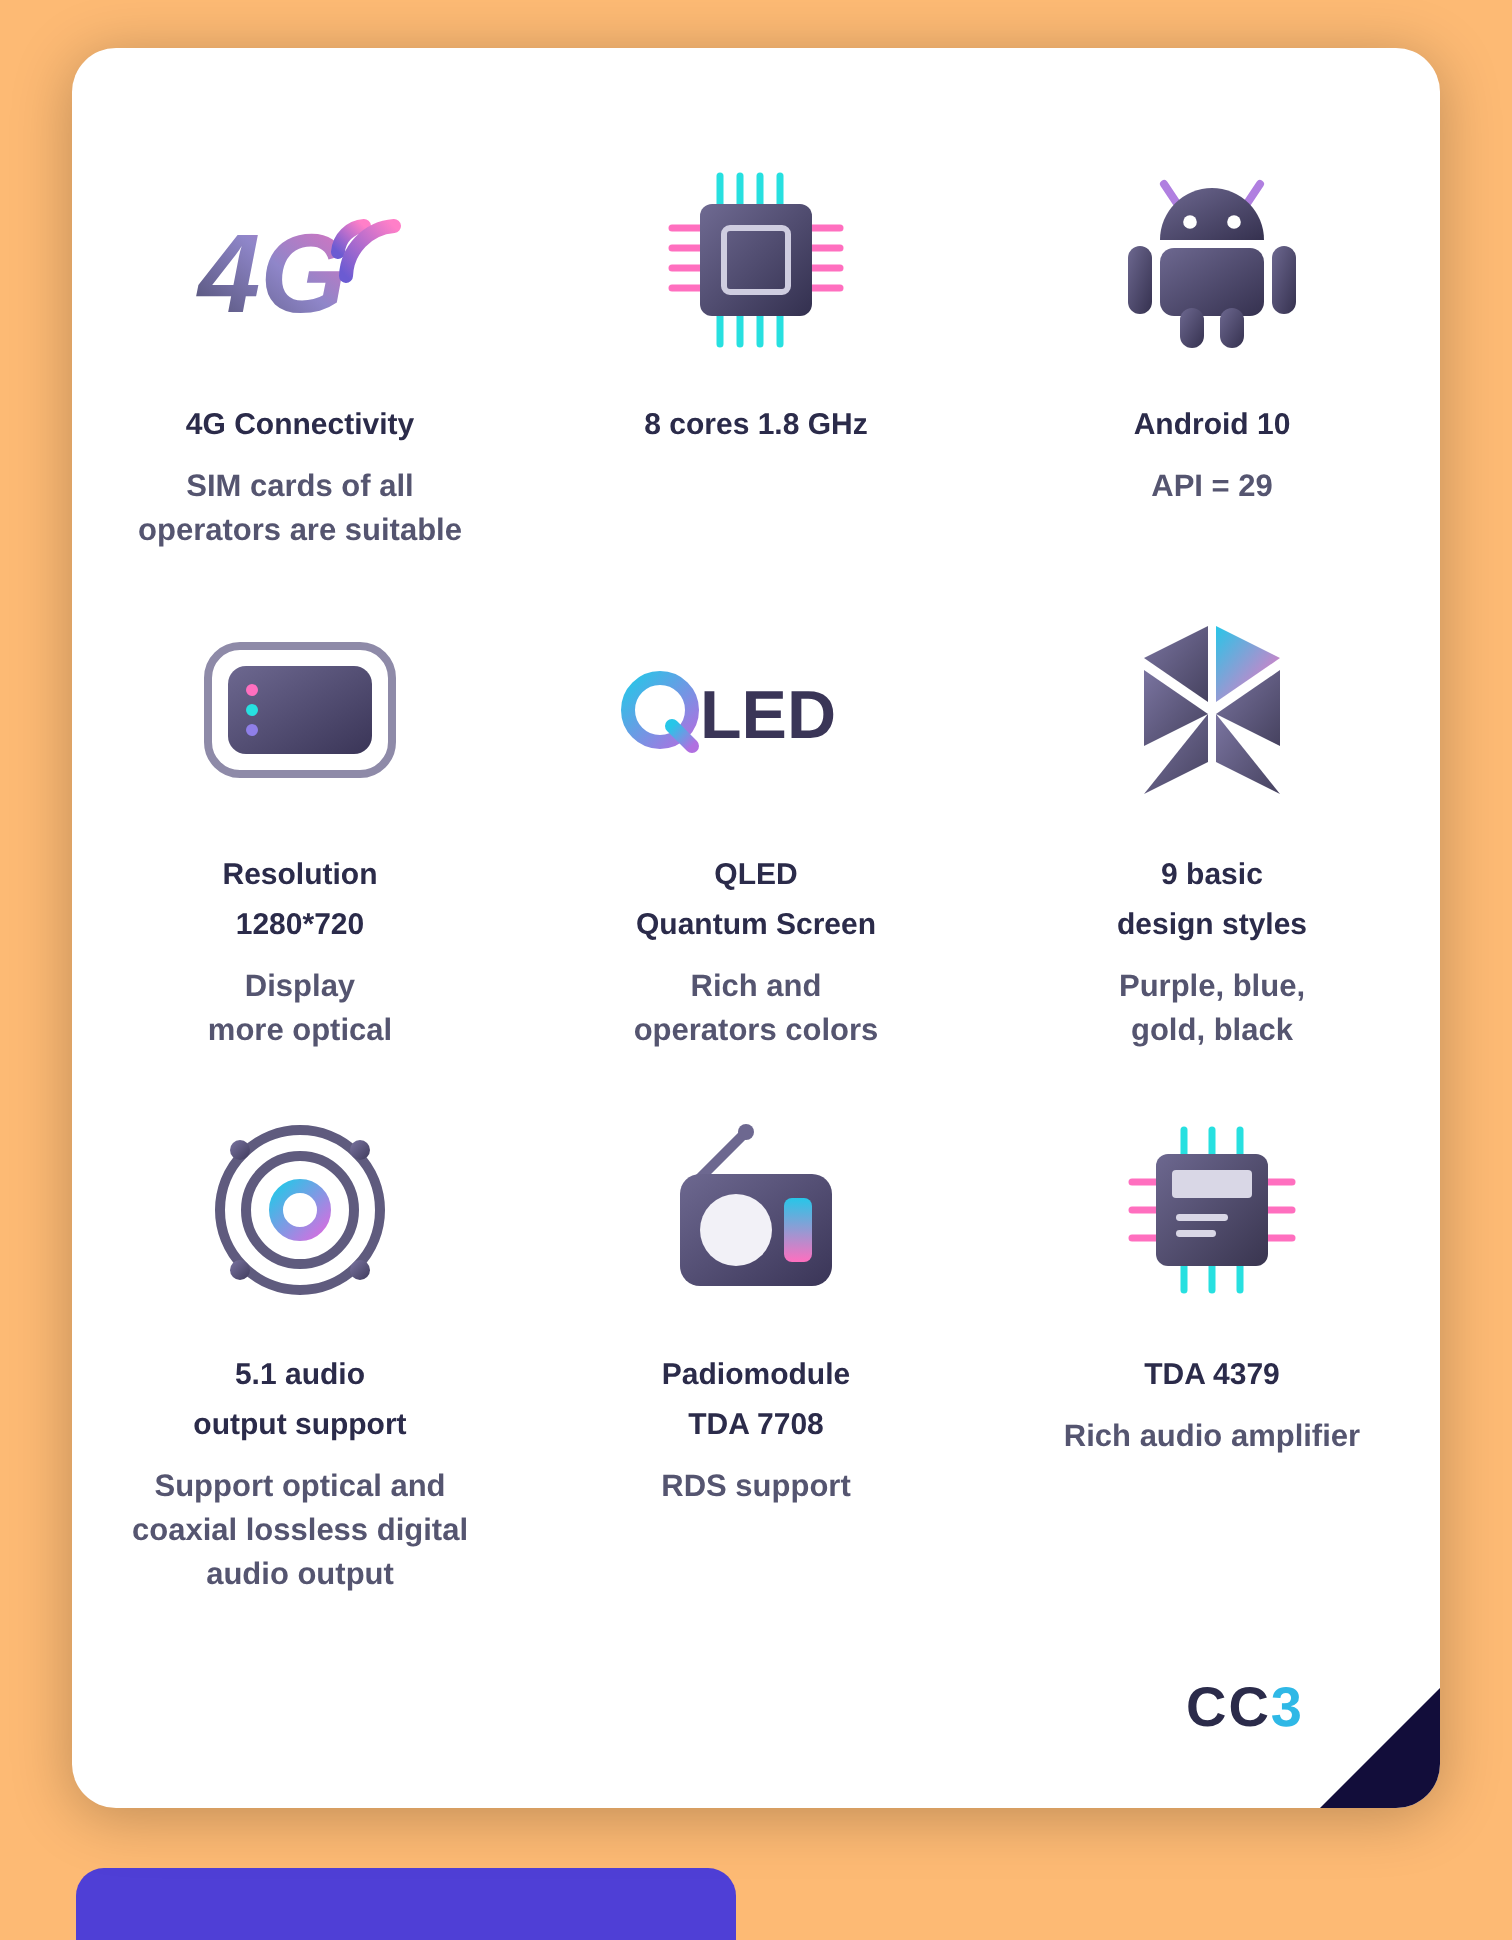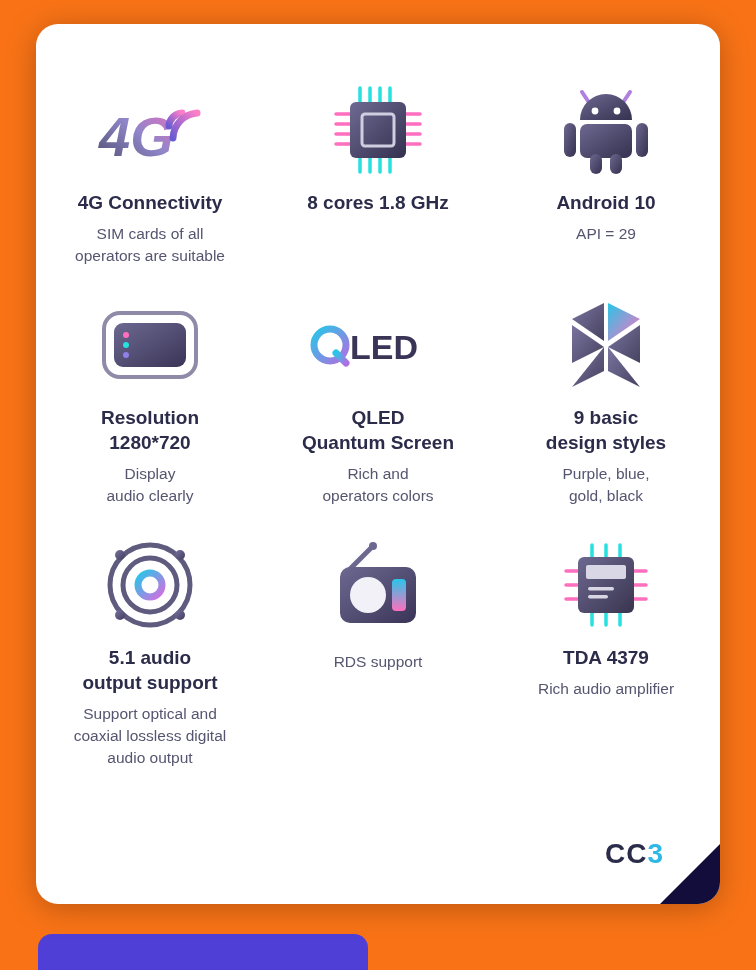--- a/index.html
+++ b/index.html
@@ -10,21 +10,21 @@
     width: 756px;
     height: 970px;
     background: #120d3a;
     font-family: "Liberation Sans", sans-serif;
     overflow: hidden;
     position: relative;
   }
   #page {
     position: absolute;
     inset: 0;
-    background: #f97316;
+    background: #fdba74;
   }
   
   .bottom-band {
     position: absolute;
     left: 38px;
     bottom: 0;
     width: 330px;
     height: 36px;
     background: #4f3fd6;
     border-radius: 14px 14px 0 0;
@@ -67,39 +67,40 @@
     padding: 8px 16px 0 16px;
     box-sizing: border-box;
   }
   .icon-wrap {
     height: 116px;
     display: flex;
     align-items: center;
     justify-content: center;
   }
   .title {
-    font-size: 19px;
+    font-size: 15px;
     font-weight: bold;
     color: #2b2b4a;
     text-align: center;
     line-height: 25px;
-    margin-top: 2px;
+    margin-top: 12px;
     white-space: pre-line;
   }
   .subtitle {
     font-size: 15.5px;
     color: #555570;
     text-align: center;
     line-height: 22px;
     margin-top: 8px;
     white-space: pre-line;
+    font-weight: bold;
   }
   .logo {
     position: absolute;
-    right: 56px;
+    right: 68px;
     bottom: 34px;
     font-size: 28px;
     font-weight: bold;
     letter-spacing: 1px;
     color: #2b2b4a;
   }
   .logo .accent { color: #2fb8e6; }
 </style>
 </head>
 <body>
@@ -217,21 +218,21 @@
             <rect x="6" y="8" width="92" height="64" rx="16" fill="none" stroke="#8e8aa8" stroke-width="4"></rect>
             <rect x="16" y="18" width="72" height="44" rx="9" fill="url(#gscr)"></rect>
             <circle cx="28" cy="30" r="3" fill="#ff6fbf"></circle>
             <circle cx="28" cy="40" r="3" fill="#27e0e0"></circle>
             <circle cx="28" cy="50" r="3" fill="#8f7fe8"></circle>
           </svg>
         </div>
         <div class="title">Resolution
 1280*720</div>
         <div class="subtitle">Display
-audio clearly</div>
+more optical</div>
       </div>
 
       <div class="cell">
         <div class="icon-wrap">
           <svg width="140" height="50" viewBox="0 0 140 50">
             <defs>
               <linearGradient id="gq" x1="0" y1="0" x2="1" y2="1">
                 <stop offset="0" stop-color="#27c6e8"></stop>
                 <stop offset="1" stop-color="#b06fe0"></stop>
               </linearGradient>
@@ -318,20 +319,22 @@
                 <stop offset="1" stop-color="#ff6fbf"></stop>
               </linearGradient>
             </defs>
             <line x1="22" y1="30" x2="44" y2="8" stroke="#6d6890" stroke-width="5" stroke-linecap="round"></line>
             <circle cx="45" cy="7" r="4" fill="#6d6890"></circle>
             <rect x="12" y="28" width="76" height="56" rx="10" fill="url(#grad1)"></rect>
             <circle cx="40" cy="56" r="18" fill="#f2f1f7"></circle>
             <rect x="64" y="40" width="14" height="32" rx="4" fill="url(#grad2)"></rect>
           </svg>
         </div>
+        <div class="title">Padiomodule
+TDA 7708</div>
         <div class="subtitle">RDS support</div>
       </div>
 
       <div class="cell">
         <div class="icon-wrap">
           <svg width="96" height="96" viewBox="0 0 96 96">
             <defs>
               <linearGradient id="gamp" x1="0" y1="0" x2="1" y2="1">
                 <stop offset="0" stop-color="#6d6890"></stop>
                 <stop offset="1" stop-color="#39354f"></stop>

